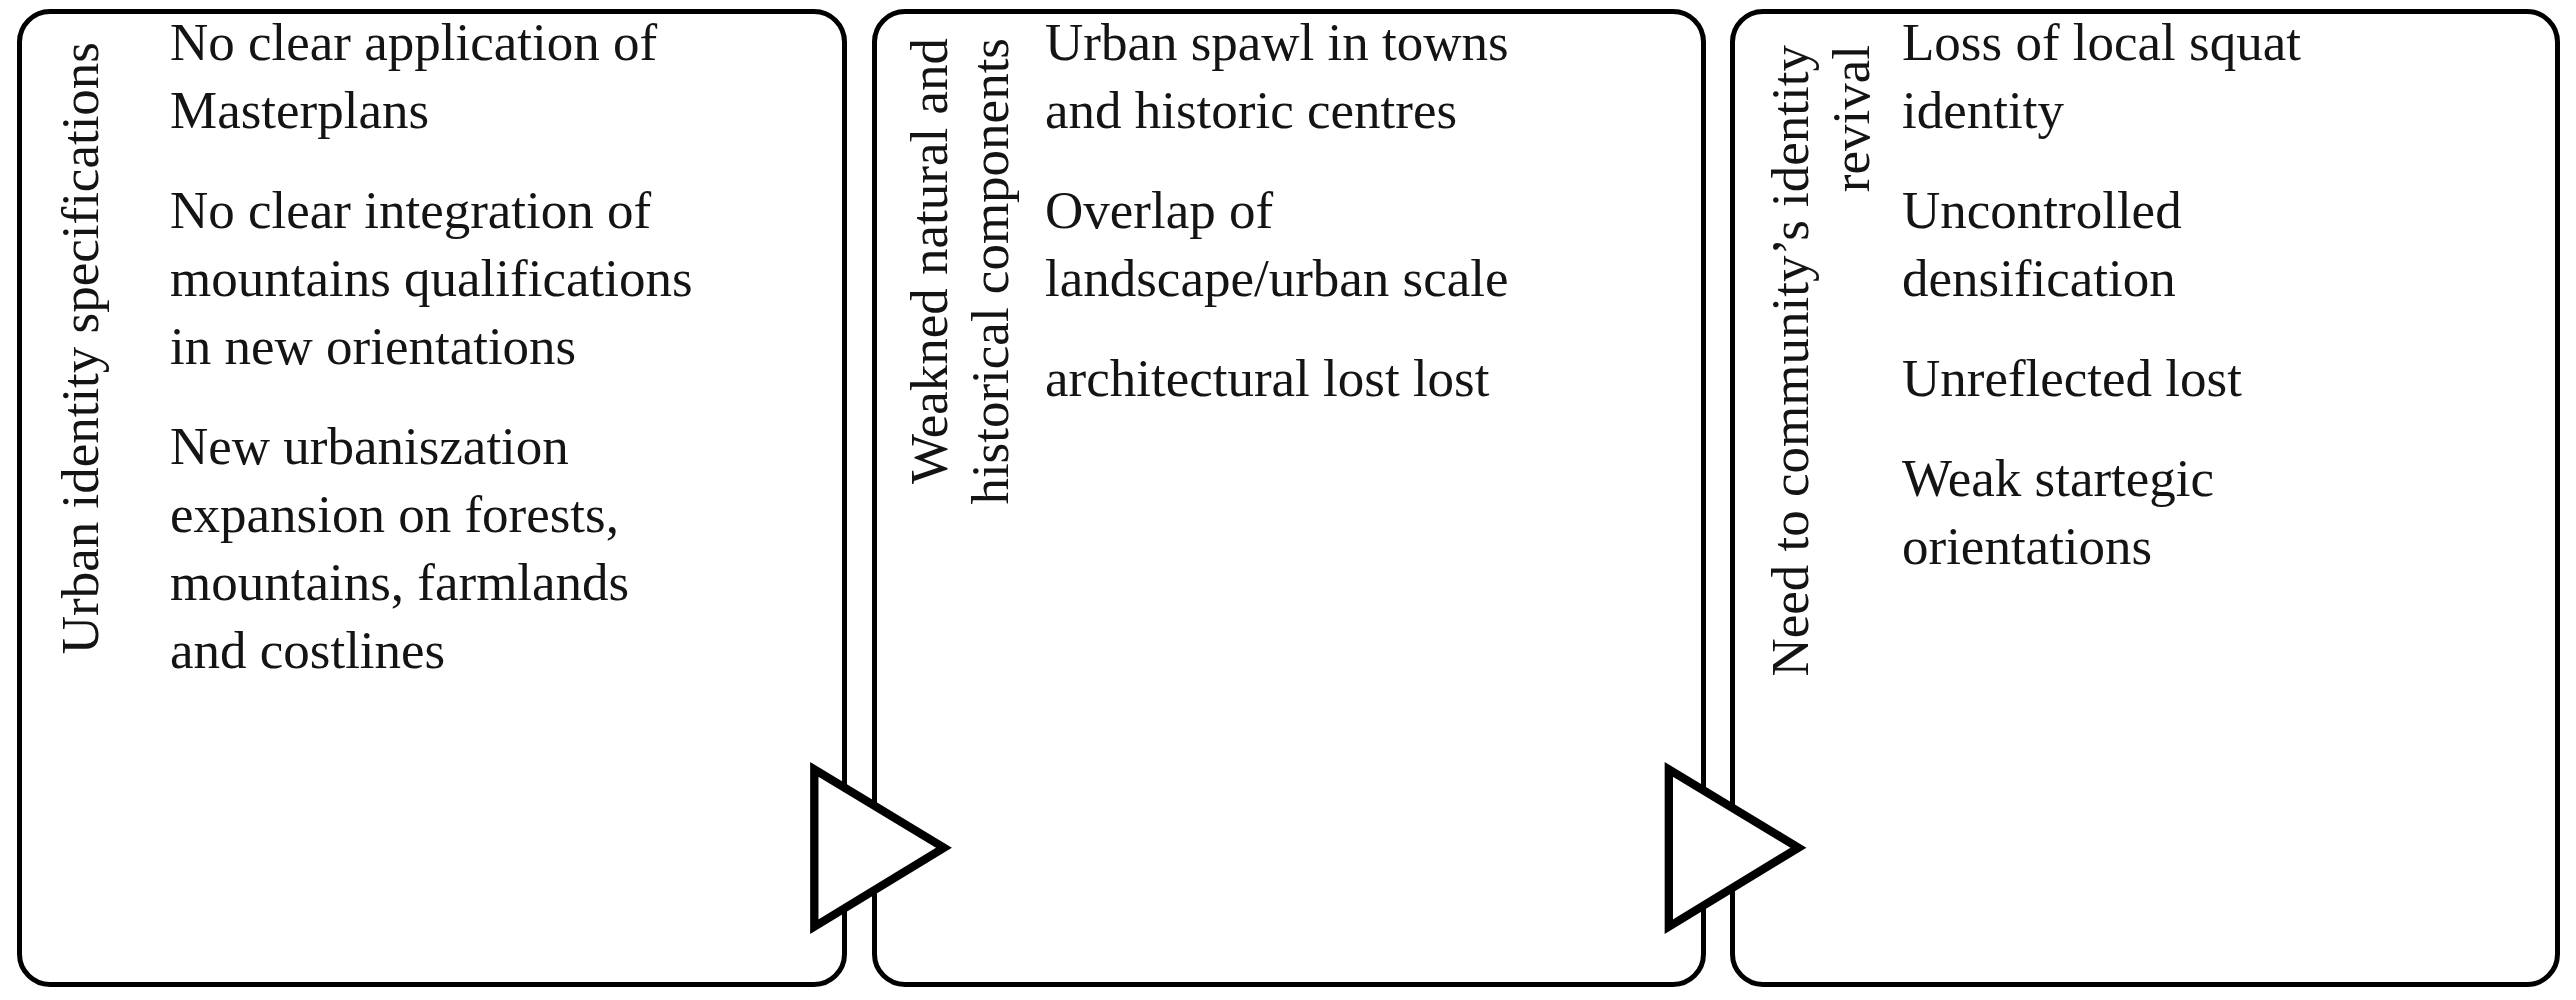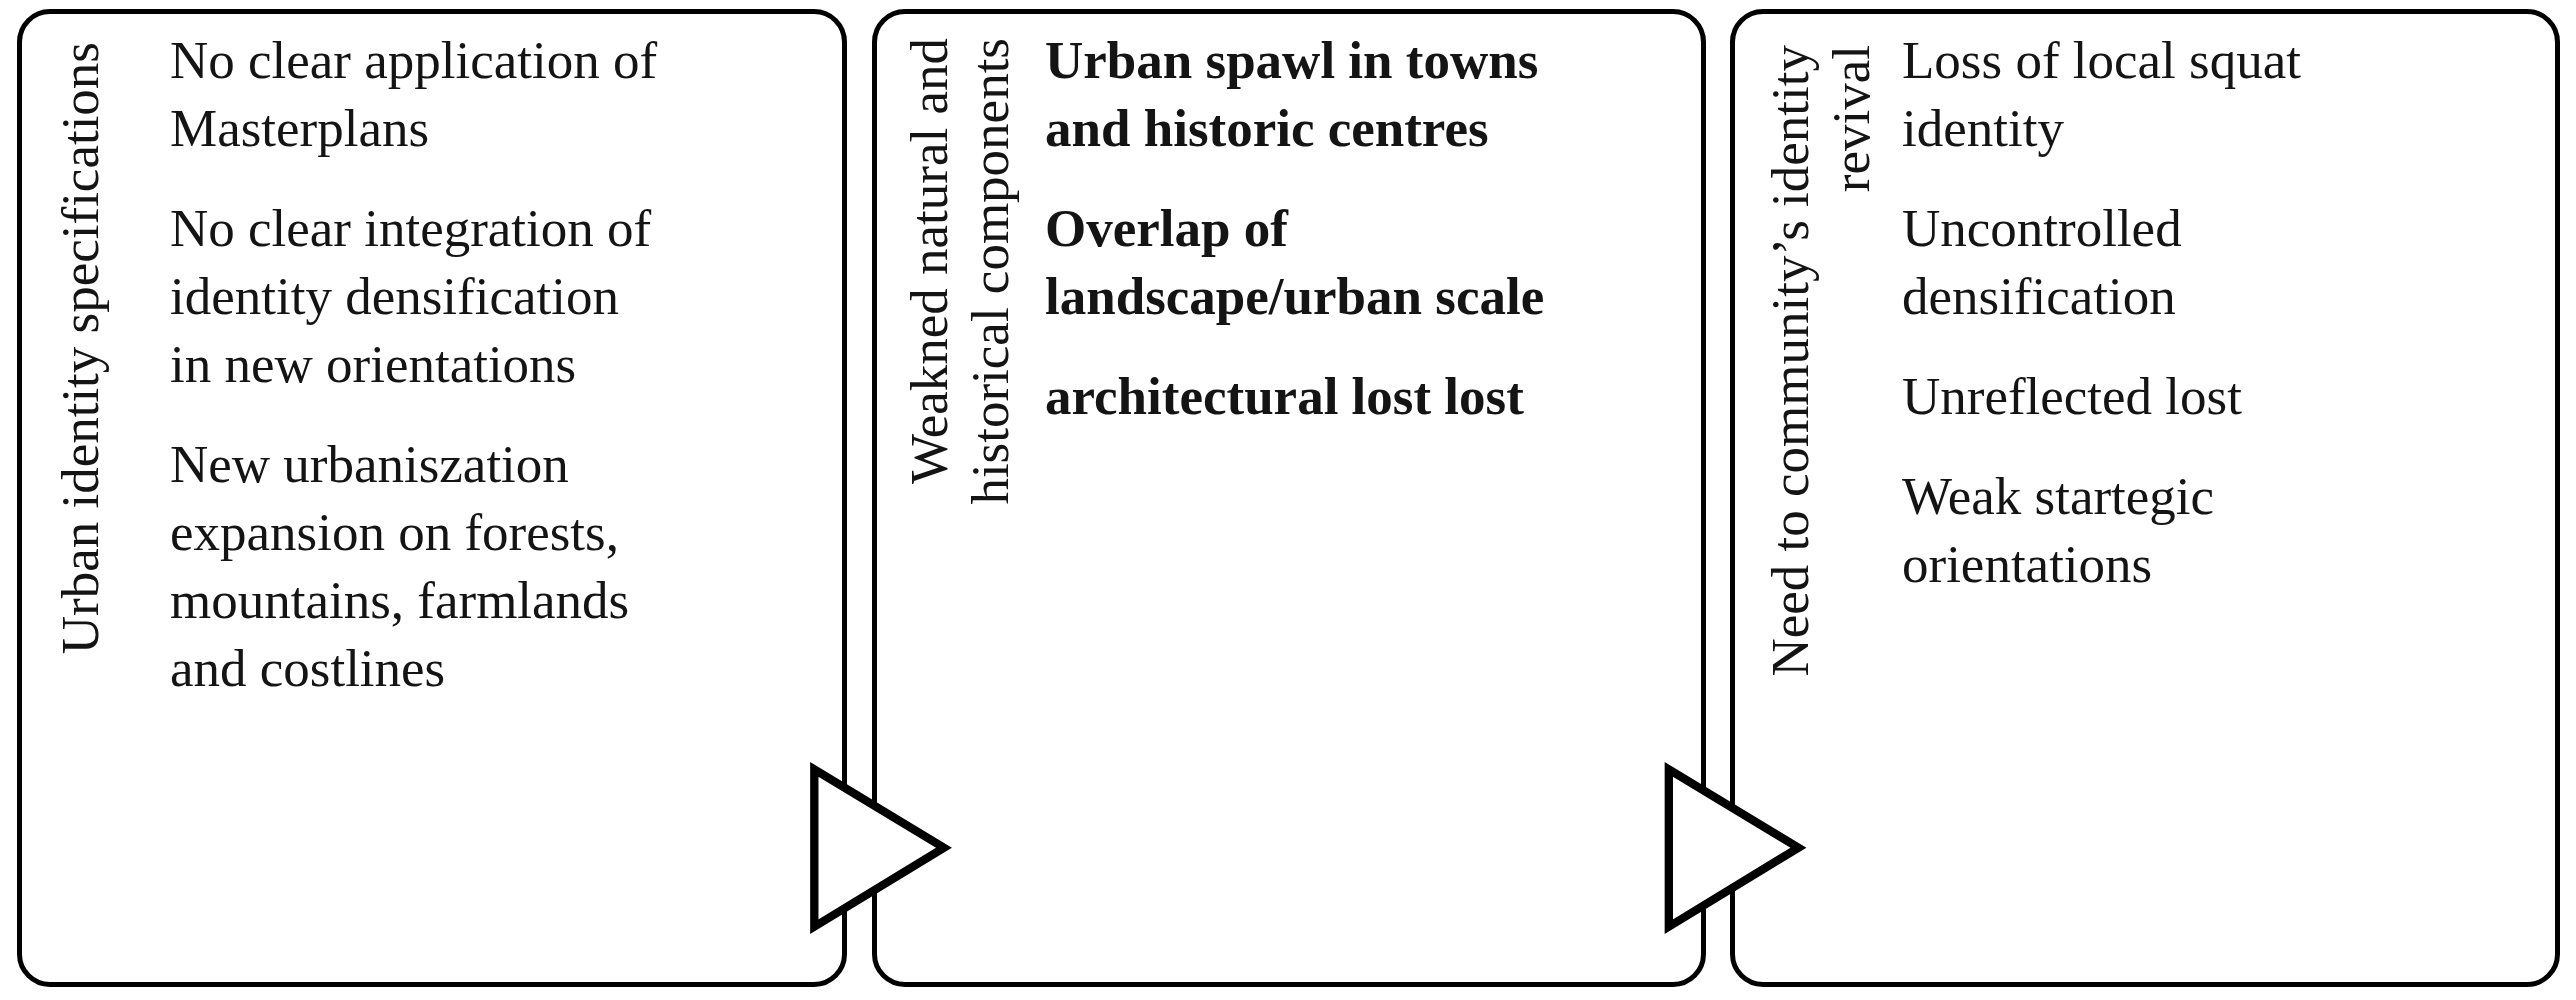--- a/index.html
+++ b/index.html
@@ -33,25 +33,25 @@
     text-align: right;
     font-size: 53px;
     z-index: 2;
   }
   .vlabel-1 { left: -301px; top: 385px; width: 762px; height: 76px; line-height: 76px; }
   .vlabel-2 { left: 676px;  top: 261px; width: 568px;  height: 122px; line-height: 61px; }
   .vlabel-3 { left: 1433px; top: 372px; width: 776px; height: 122px; line-height: 61px; }
 
   .panel-body {
     position: absolute;
-    top: 26px;
+    top: 8px;
     z-index: 2;
   }
   .body-1 { left: 170px;  width: 669px; }
-  .body-2 { left: 1045px; width: 669px; font-weight: bold; }
+  .body-2 { left: 1045px; width: 669px; }
   .body-3 { left: 1902px; width: 665px; }
   .panel-body p {
     margin: 0 0 32px 0;
     font-size: 53px;
     line-height: 68px;
     white-space: pre-line;
   }
   .arrows-overlay {
     position: absolute;
     left: 0; top: 0;
@@ -73,21 +73,21 @@
   <div class="vlabel vlabel-1">Urban identity specifications</div>
   <div class="vlabel vlabel-2">Weakned natural and
 historical components</div>
   <div class="vlabel vlabel-3">Need to community’s identity
 revival</div>
 
   <div class="panel-body body-1">
     <p>No clear application of
 Masterplans</p>
     <p>No clear integration of
-identity densification
+mountains qualifications
 in new orientations</p>
     <p>New urbaniszation
 expansion on forests,
 mountains, farmlands
 and costlines</p>
   </div>
 
   <div class="panel-body body-2">
     <p>Urban spawl in towns
 and historic centres</p>

